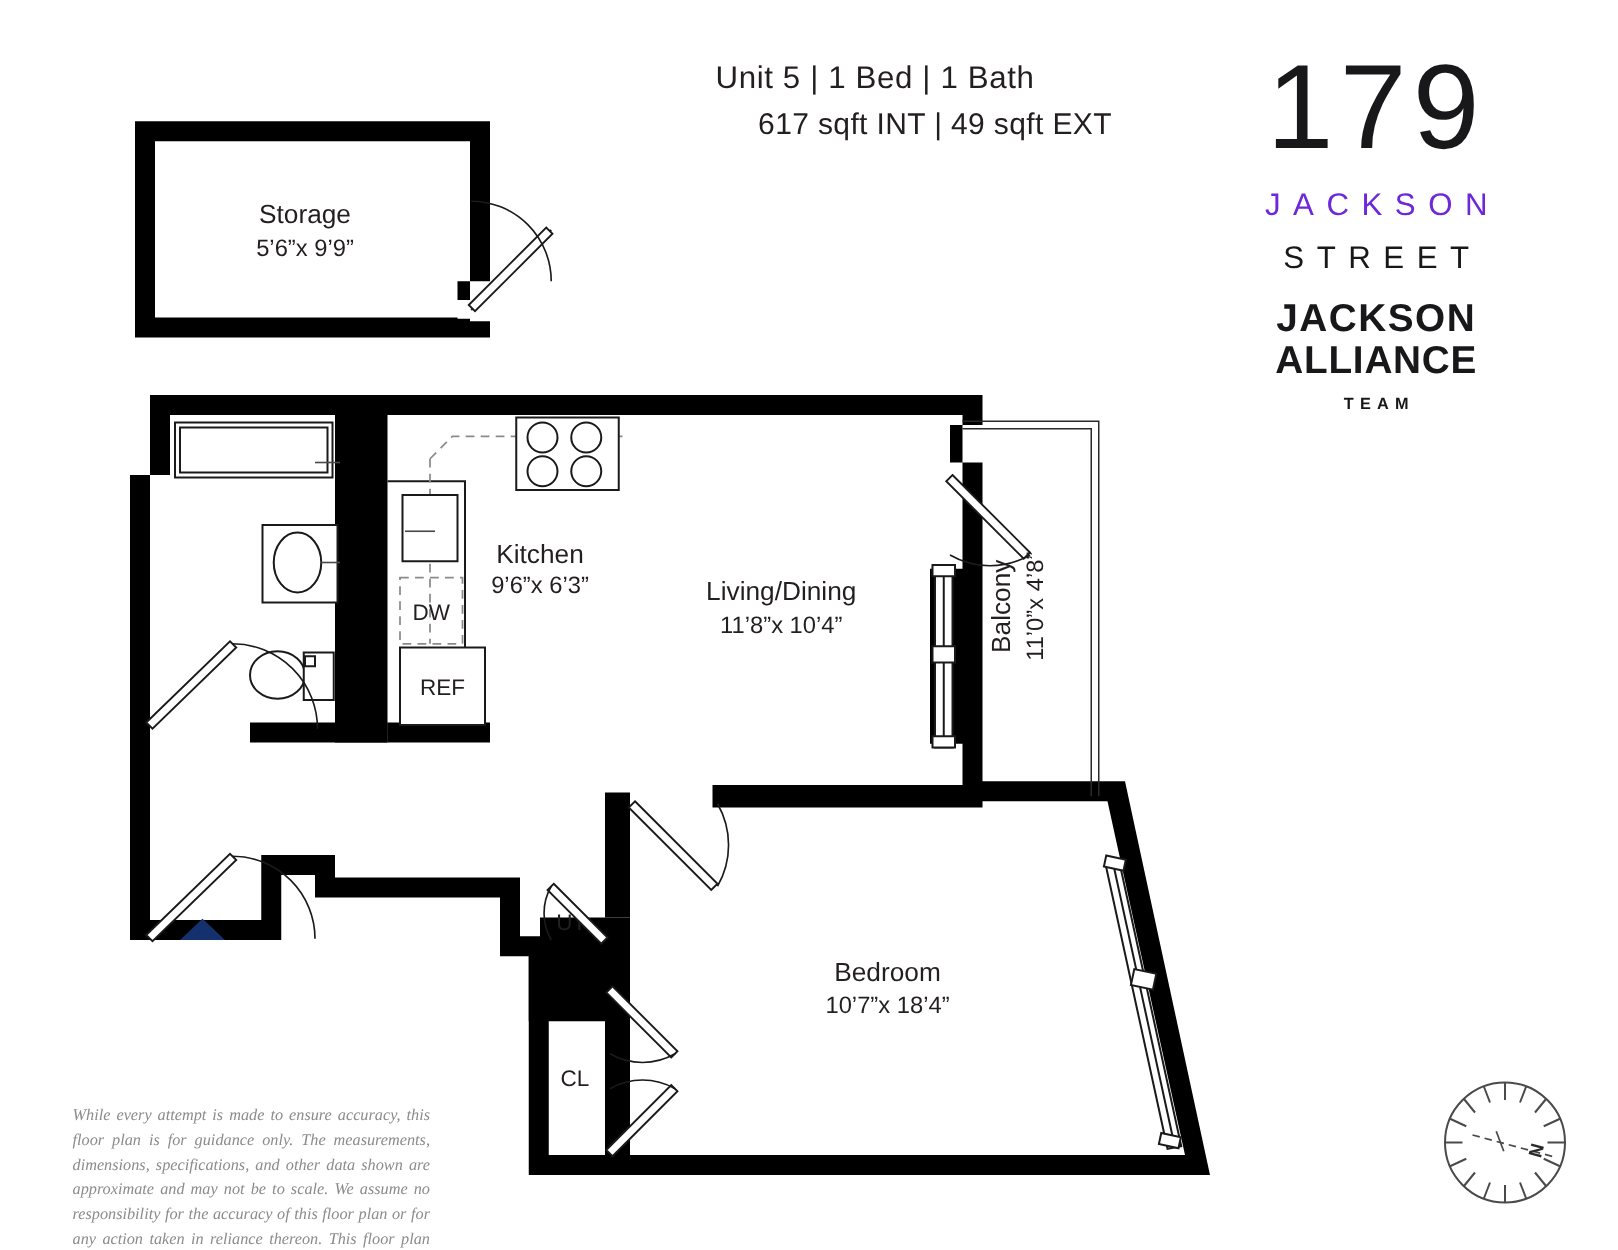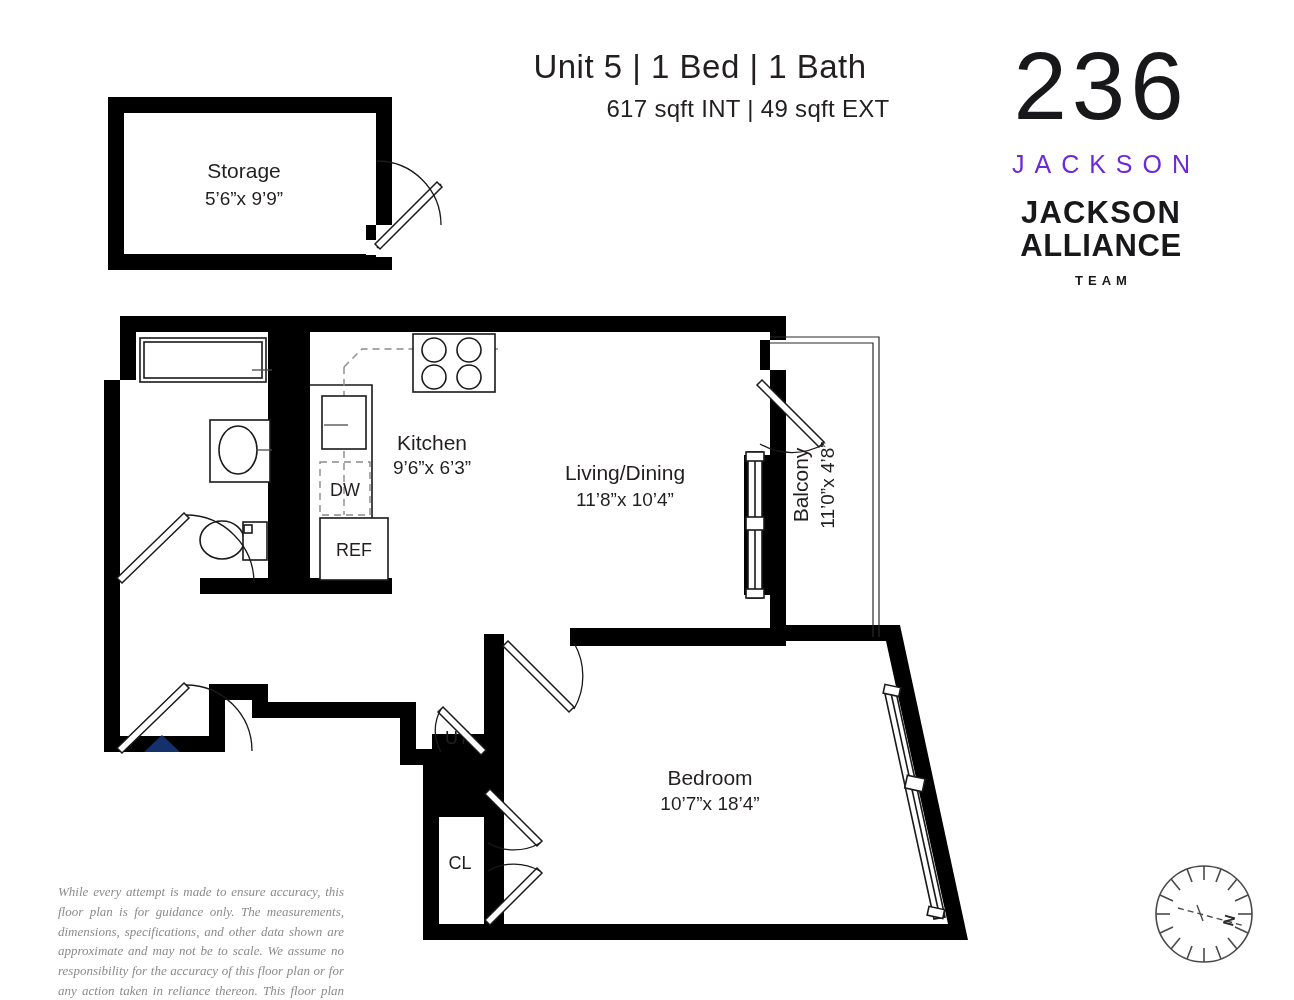--- a/index.html
+++ b/index.html
@@ -18,21 +18,21 @@
 
   
   #title-block {
     position: absolute;
     left: 430px;
     top: 48px;
     width: 540px;
     text-align: center;
   }
   #unit-title {
-    font-size: 33px;
+    font-size: 25px;
     font-weight: 400;
     letter-spacing: 0.5px;
     line-height: 1.15;
     color: #231f20;
     white-space: nowrap;
   }
   #unit-sqft {
     margin-top: 9px;
     font-size: 24px;
     font-weight: 400;
@@ -156,22 +156,23 @@
 </style>
 </head>
 <body>
 
 <div id="title-block">
   <div id="unit-title">Unit 5 | 1 Bed | 1 Bath</div>
   <div id="unit-sqft">617 sqft INT | 49 sqft EXT</div>
 </div>
 
 <div id="logo-block">
-  <div id="logo-number">236</div>
+  <div id="logo-number">179</div>
   <div id="logo-jackson">JACKSON</div>
+  <div id="logo-street">STREET</div>
   <div id="logo-luxury">JACKSON</div>
   <div id="logo-alliance">ALLIANCE</div>
   <div id="logo-team">TEAM</div>
 </div>
 
 <div id="disclaimer">While every attempt is made to ensure accuracy, this floor plan is for guidance only. The measurements, dimensions, specifications, and other data shown are approximate and may not be to scale. We assume no responsibility for the accuracy of this floor plan or for any action taken in reliance thereon. This floor plan does not create any representation, warranty or contract. All parties should consult a professional, such as an architect, to verify the information contained herein.</div>
 
 <svg id="plan-svg" viewBox="0 0 1294 1000">
 
   <g>

